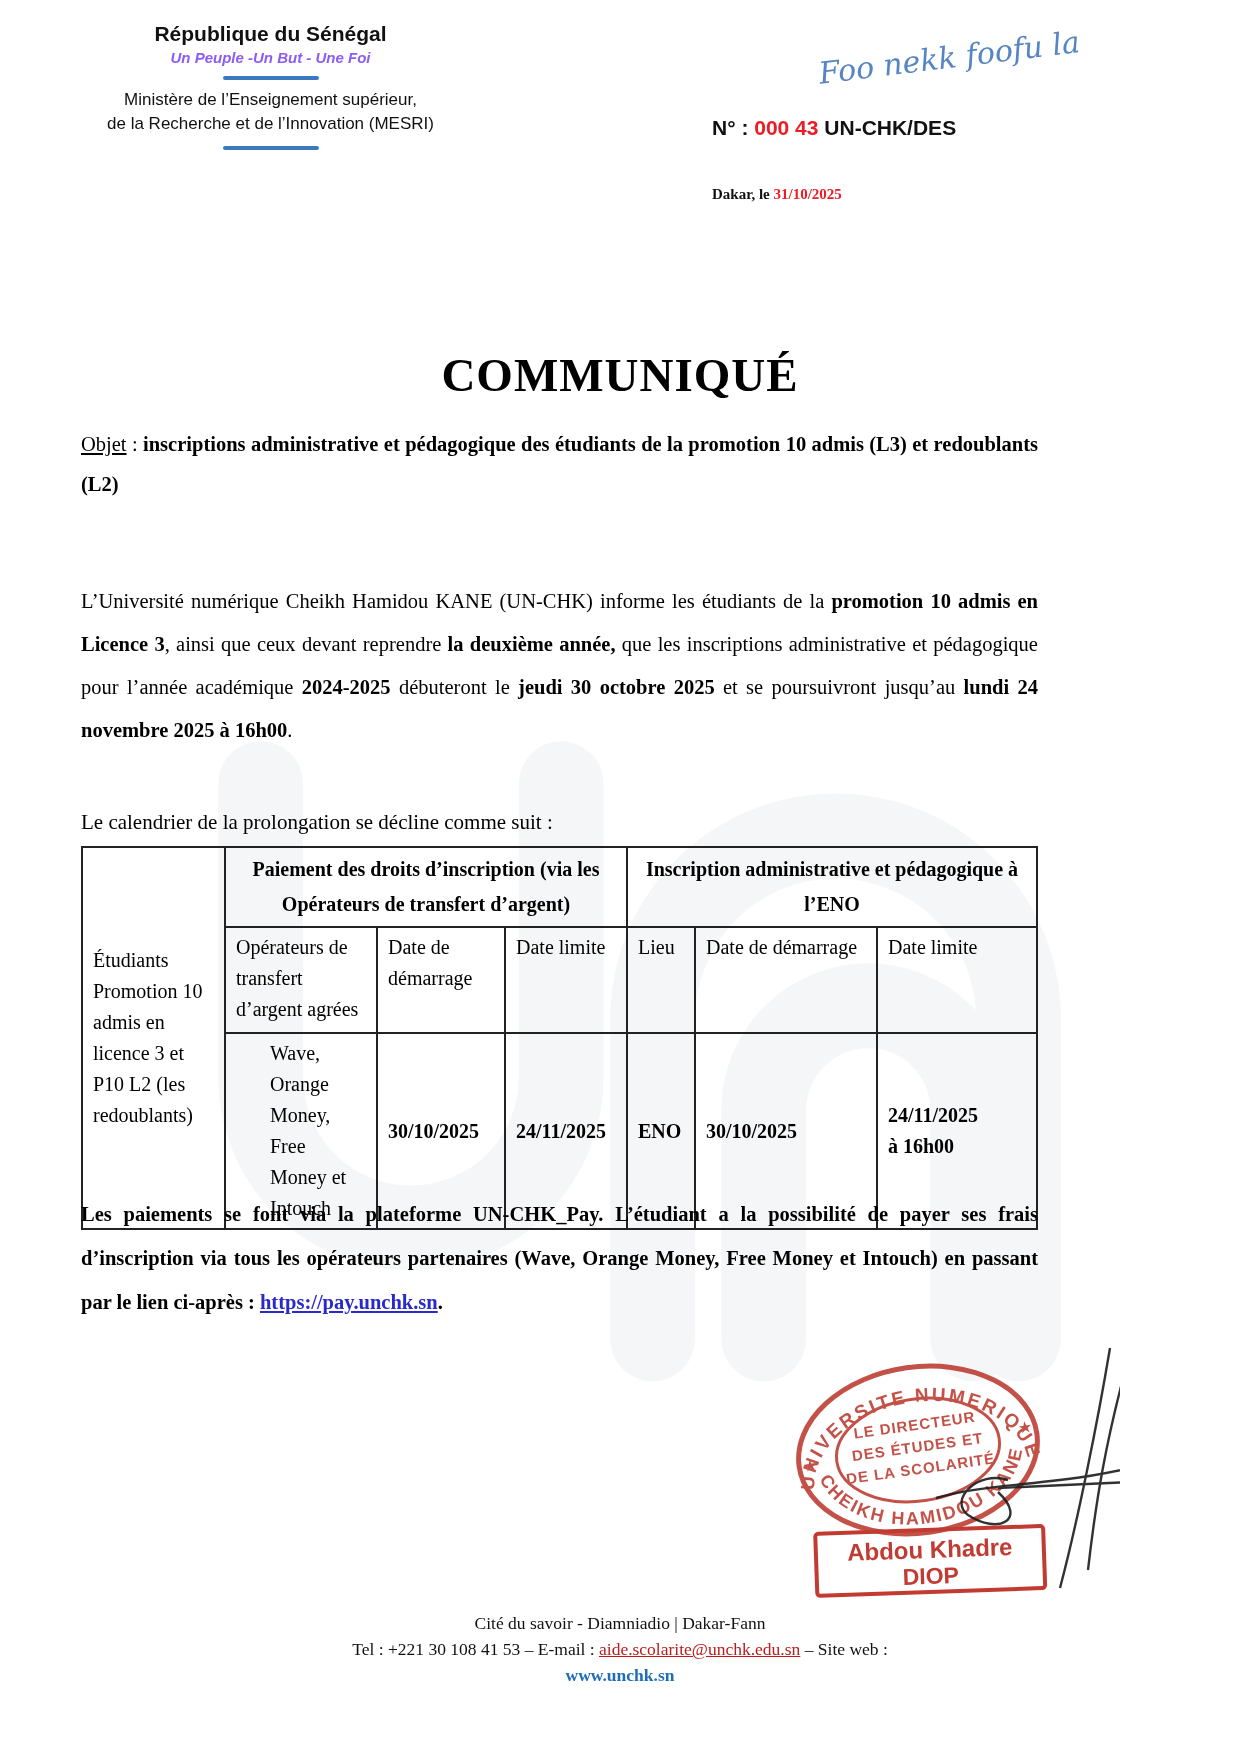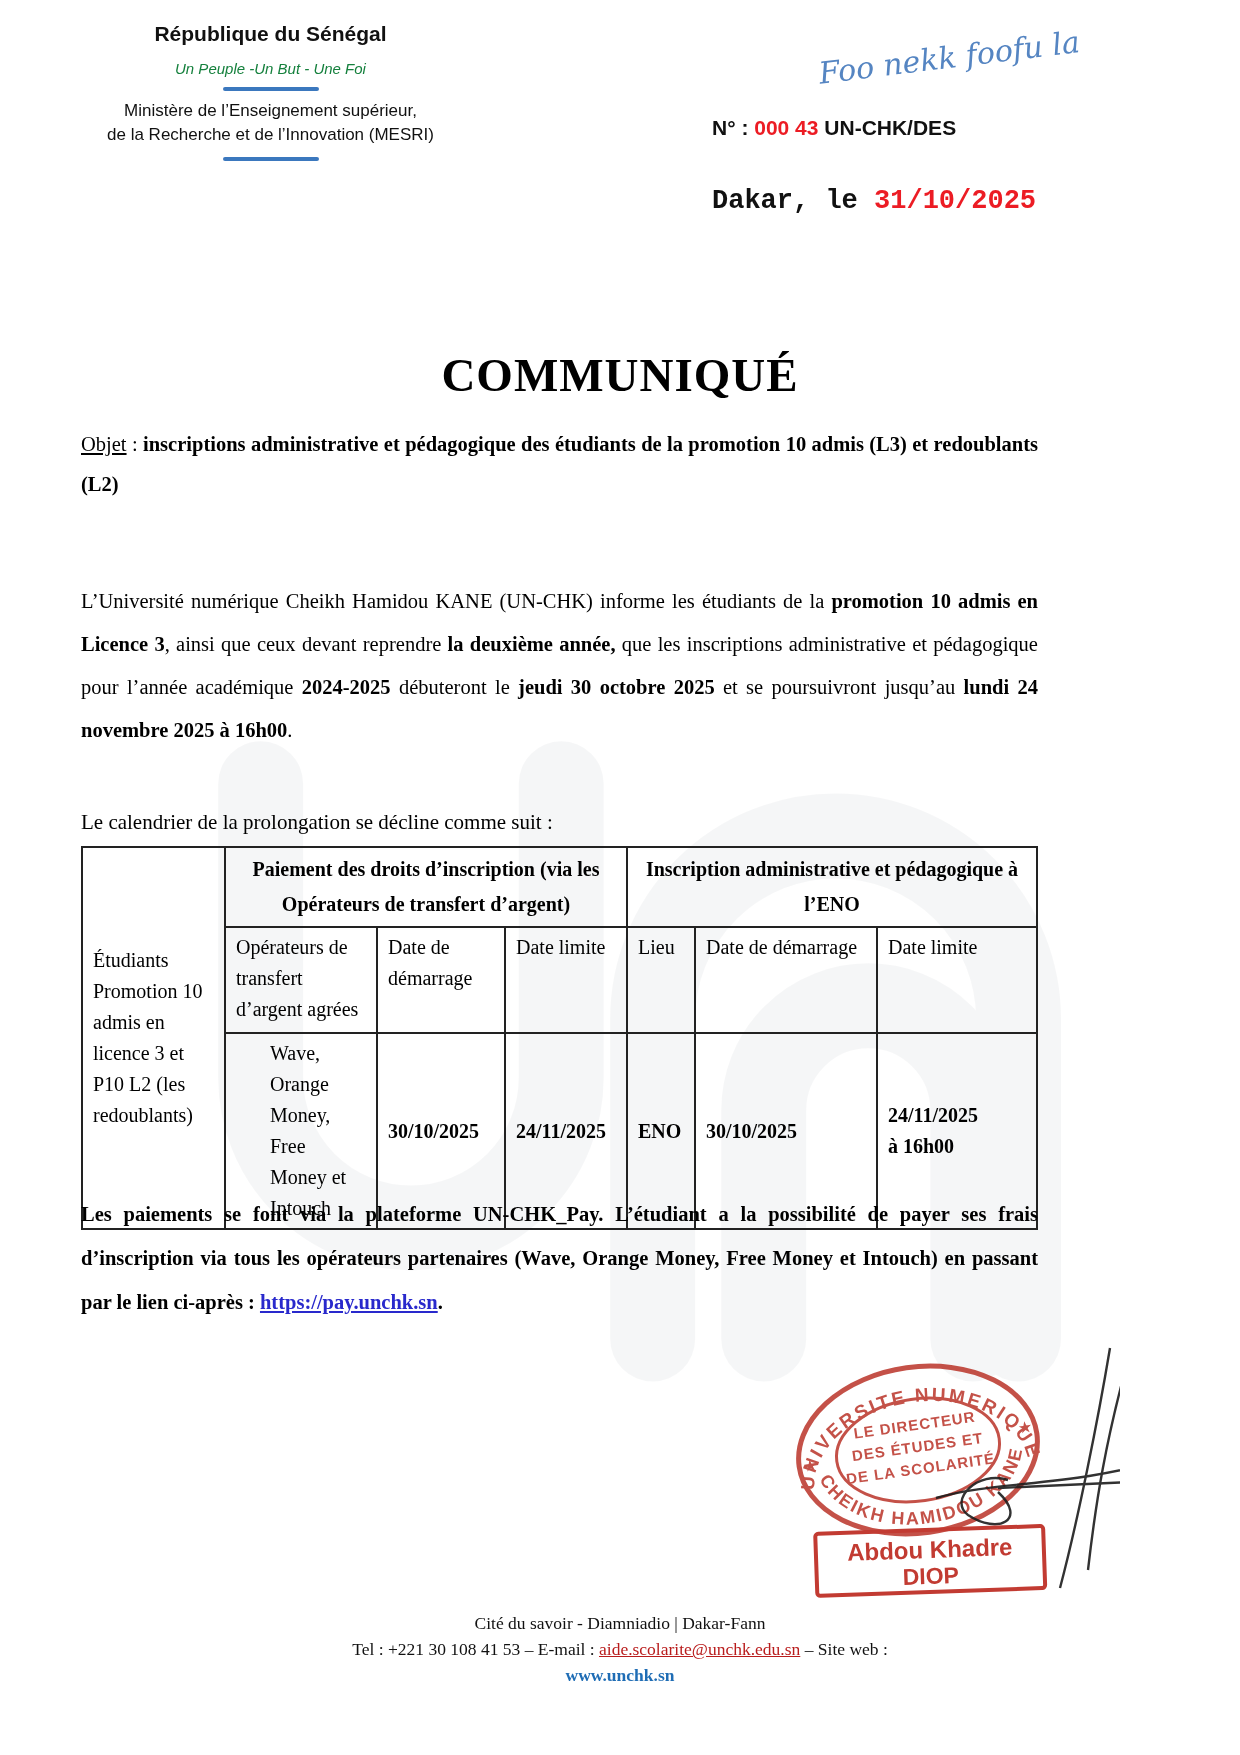--- a/index.html
+++ b/index.html
@@ -3,36 +3,36 @@
 <meta charset="utf-8">
 <style>
   html,body{margin:0;padding:0;background:#ffffff;}
   .page{position:relative;width:1120px;height:1755px;background:#ffffff;overflow:hidden;
         font-family:"Liberation Serif",serif;color:#000;}
 
   
   .hdr-left{position:absolute;left:68px;top:22px;width:405px;text-align:center;
             font-family:"Liberation Sans",sans-serif;}
   .republic{font-size:21px;font-weight:bold;color:#111;}
-  .motto{font-size:15px;font-style:italic;color:#15803d;margin-top:14px;}
+  .motto{font-size:15px;font-style:italic;color:#8b5cf6;margin-top:3px;font-weight:bold;}
   .divider{width:96px;height:4px;background:#3b78be;border-radius:2px;margin:10px auto 8px auto;}
   .ministry{font-size:17px;color:#111;line-height:24px;}
   .logo-row{margin-top:12px;display:flex;align-items:center;gap:12px;text-align:left;}
   .logo-text .l1{font-size:24px;color:#4d5d6d;letter-spacing:.3px;}
   .logo-text .l2{font-size:25px;font-weight:bold;color:#22384f;letter-spacing:.2px;
                  transform:scaleX(.88);transform-origin:left center;white-space:nowrap;margin-top:2px;}
 
   
   .script-motto{position:absolute;left:818px;top:40px;width:260px;
                 font-family:"DejaVu Serif",serif;font-style:italic;font-size:30px;
                 color:#5585c2;transform:rotate(-7deg);white-space:nowrap;}
   .ref-line{position:absolute;left:712px;top:116px;font-family:"Liberation Sans",sans-serif;
             font-size:21px;font-weight:bold;color:#111;}
-  .date-line{position:absolute;left:712px;top:186px;font-family:Liberation Mono, monospace;
-             font-size:27px;font-weight:bold;color:#111;}
+  .date-line{position:absolute;left:712px;top:186px;font-family:Liberation Serif, serif;
+             font-size:15px;font-weight:bold;color:#111;}
   .red{color:#ec1c24;}
 
   
   .title{position:absolute;left:0;top:348px;width:1240px;text-align:center;margin:0;
          font-size:47px;font-weight:bold;letter-spacing:1px;color:#000;}
 
   
   .content{position:absolute;left:81px;width:957px;}
   .objet{top:424px;font-size:20.5px;line-height:40px;text-align:justify;margin:0;}
   .objet .u{text-decoration:underline;}

